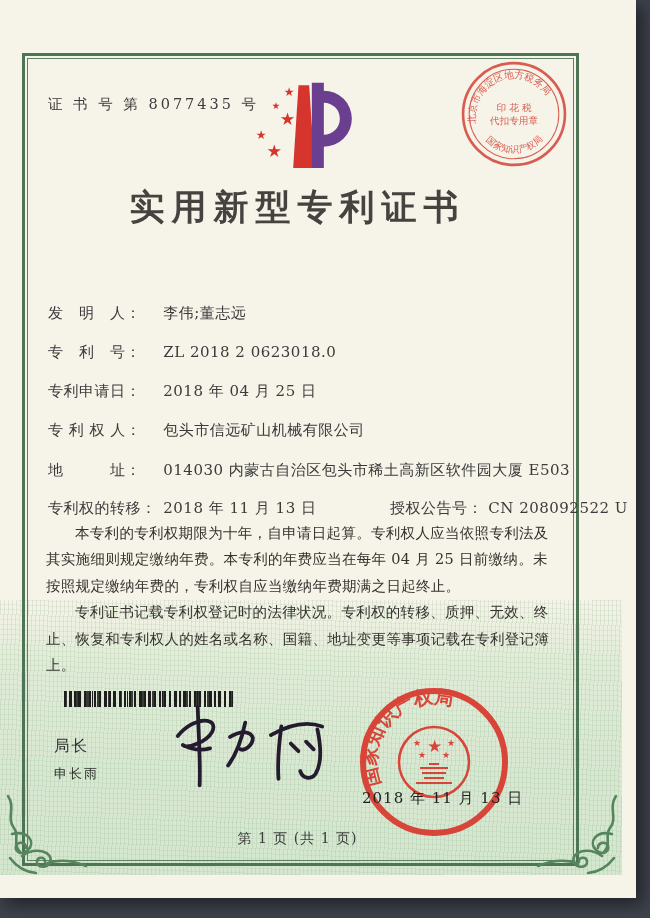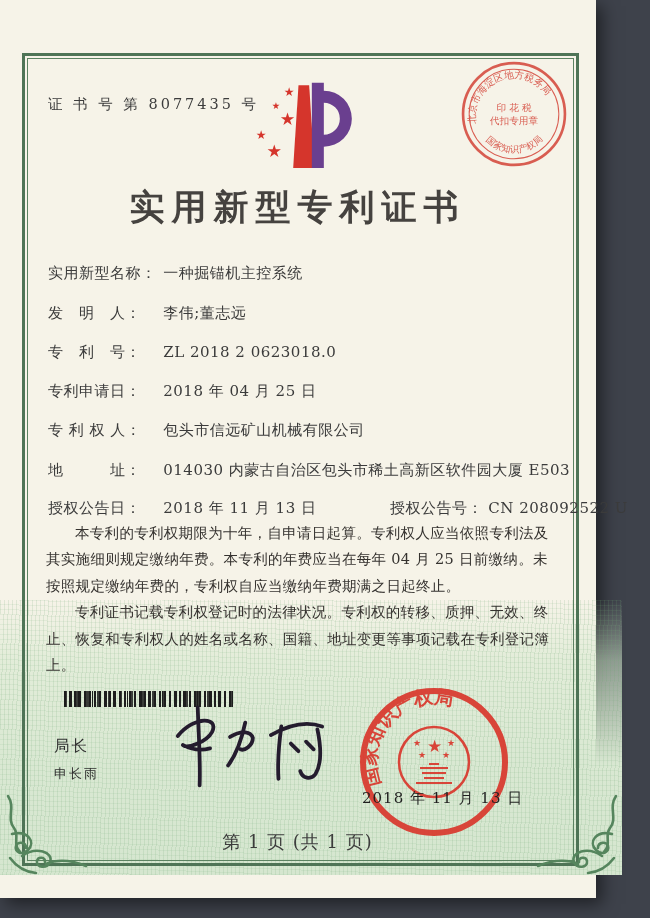--- a/index.html
+++ b/index.html
@@ -5,20 +5,21 @@
   html,body{margin:0;padding:0;}
   body{
     width:650px;height:918px;overflow:hidden;position:relative;
     background:#3e424b;
     font-family:"DejaVu Serif","Liberation Serif",serif;
   }
   #paper{
     position:absolute;left:0;top:0;width:596px;height:898px;
     background:#f6f3e8;
     box-shadow:6px 6px 16px rgba(0,0,0,.5);
+    padding-left:40px;
   }
   
   .green-zone{
     position:absolute;left:0;top:600px;width:622px;height:275px;z-index:0;
     background:
       repeating-linear-gradient(92deg, rgba(110,165,115,.16) 0 1px, rgba(0,0,0,0) 1px 4px),
       repeating-linear-gradient(2deg, rgba(120,175,125,.12) 0 1px, rgba(0,0,0,0) 1px 5px),
       linear-gradient(180deg, rgba(214,233,209,0) 0%, rgba(210,231,204,.55) 22%, #d9e8d2 60%, #d5e6cf 100%);
   }
   .frame{
@@ -67,21 +68,21 @@
   }
   .signature{position:absolute;left:152px;top:698px;z-index:3;}
   .tax-stamp{position:absolute;left:460px;top:60px;z-index:3;opacity:.88;}
   .agency-seal{position:absolute;left:358px;top:686px;z-index:3;opacity:.93;}
   .seal-date{
     position:absolute;left:362px;top:789px;z-index:4;white-space:nowrap;
     font-size:15px;color:#1f1f1f;letter-spacing:1px;
   }
   .page-footer{
     position:absolute;left:22px;top:830px;width:551px;z-index:2;
-    text-align:center;font-size:18px;color:#3c3c3c;letter-spacing:1px;
+    text-align:center;font-size:14px;color:#3c3c3c;letter-spacing:1px;
   }
   .flourish{position:absolute;z-index:2;}
   .flourish.left{left:2px;top:794px;}
   .flourish.right{left:536px;top:794px;transform:scaleX(-1);}
 </style>
 </head>
 <body>
 
 <div id="paper">
 
@@ -117,24 +118,20 @@
     <text fill="#d5493d" font-size="9.5">
       <textPath href="#taxTop" startOffset="2%">北京市海淀区地方税务局</textPath>
     </text>
     <text fill="#d5493d" font-size="9">
       <textPath href="#taxBottom" startOffset="6%">国家知识产权局</textPath>
     </text>
     <text x="53" y="50" text-anchor="middle" fill="#d5493d" font-size="9.5">印 花 税</text>
     <text x="53" y="63" text-anchor="middle" fill="#d5493d" font-size="9.5">代扣专用章</text>
   </svg>
 
-  <div class="field-row" style="top:264px">
-    <span class="field-label">实用新型名称：</span>
-    <span class="field-value">一种掘锚机主控系统</span>
-  </div>
   <div class="field-row" style="top:304px">
     <span class="field-label">发　明　人：</span>
     <span class="field-value">李伟;董志远</span>
   </div>
   <div class="field-row" style="top:343px">
     <span class="field-label">专　利　号：</span>
     <span class="field-value">ZL 2018 2 0623018.0</span>
   </div>
   <div class="field-row" style="top:382px">
     <span class="field-label">专利申请日：</span>
@@ -143,21 +140,21 @@
   <div class="field-row" style="top:421px">
     <span class="field-label">专 利 权 人：</span>
     <span class="field-value">包头市信远矿山机械有限公司</span>
   </div>
   <div class="field-row" style="top:461px">
     <span class="field-label">地　　　址：</span>
     <span class="field-value">014030 内蒙古自治区包头市稀土高新区软件园大厦 E503</span>
   </div>
   <div class="field-row" style="top:499px;width:525px">
     <span>
-      <span class="field-label">授权公告日：</span>
+      <span class="field-label">专利权的转移：</span>
       <span class="field-value">2018 年 11 月 13 日</span>
     </span>
     <span class="grant-no">
       <span class="field-label" style="min-width:0">授权公告号：</span>
       <span class="field-value">CN 208092522 U</span>
     </span>
   </div>
 
   <div class="body-text">
     <p>本专利的专利权期限为十年，自申请日起算。专利权人应当依照专利法及其实施细则规定缴纳年费。本专利的年费应当在每年 04 月 25 日前缴纳。未按照规定缴纳年费的，专利权自应当缴纳年费期满之日起终止。</p>

